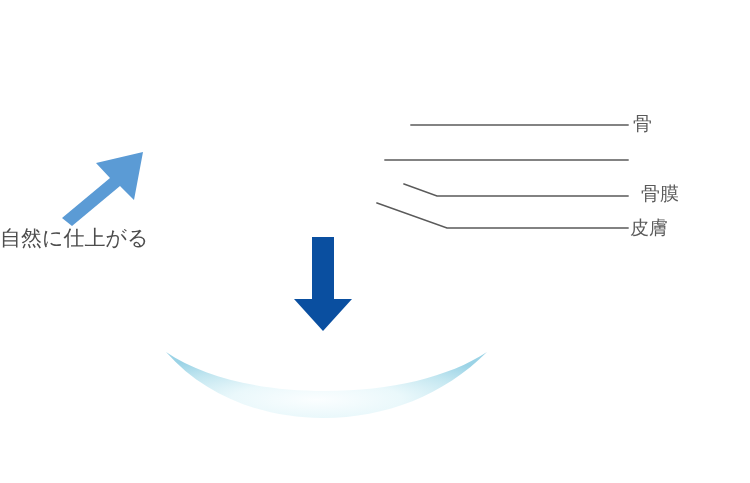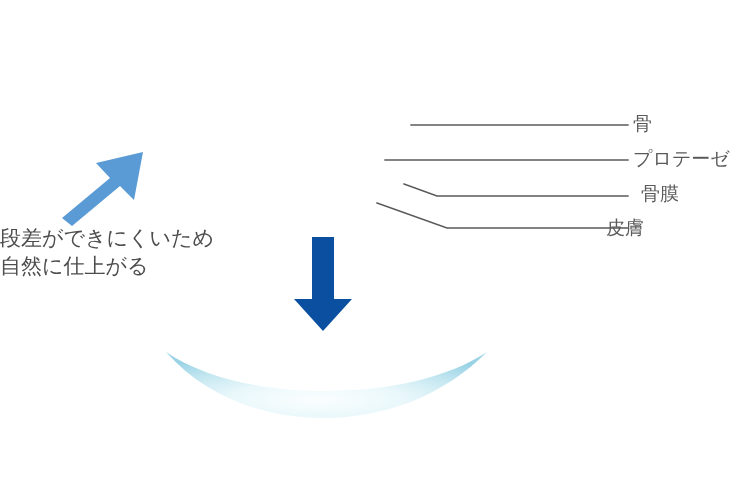--- a/index.html
+++ b/index.html
@@ -32,21 +32,21 @@
     position: absolute;
     color: #5a5a5a;
     font-size: 19px;
     line-height: 1;
     white-space: nowrap;
     font-family: "Liberation Sans", "DejaVu Sans", sans-serif;
   }
   #label-bone      { left: 633px; top: 114px; }
   #label-prosthesis{ left: 633px; top: 149px; }
   #label-periosteum{ left: 633px; top: 184px; margin-left: 8px; }
-  #label-skin      { left: 606px; top: 218px; }
+  #label-skin      { left: 630px; top: 218px; }
 
   #annotation-note {
     position: absolute;
     left: 0px;
     top: 224px;
     color: #4d4d4d;
     font-size: 21px;
     line-height: 28px;
     white-space: nowrap;
     font-family: "Liberation Sans", "DejaVu Sans", sans-serif;
@@ -168,22 +168,20 @@
     <g>
       <path fill="url(#implantSheen)" d="M 166,352
                C 205,396 262,418 323,418
                C 386,418 444,395 487,352
                C 449,377 391,391 325,391
                C 259,391 203,377 166,352 Z"></path>
     </g>
   </svg>
 
   <div class="label-text" id="label-bone">骨</div>
-  <div class="label-text" id="label-prosthesis">プロテーゼ</div>
   <div class="label-text" id="label-periosteum">骨膜</div>
   <div class="label-text" id="label-skin">皮膚</div>
 
   <div id="annotation-note">
-    <span class="note-line">段差ができにくいため</span>
     <span class="note-line">自然に仕上がる</span>
   </div>
 
 </div>
 
 </body></html>

